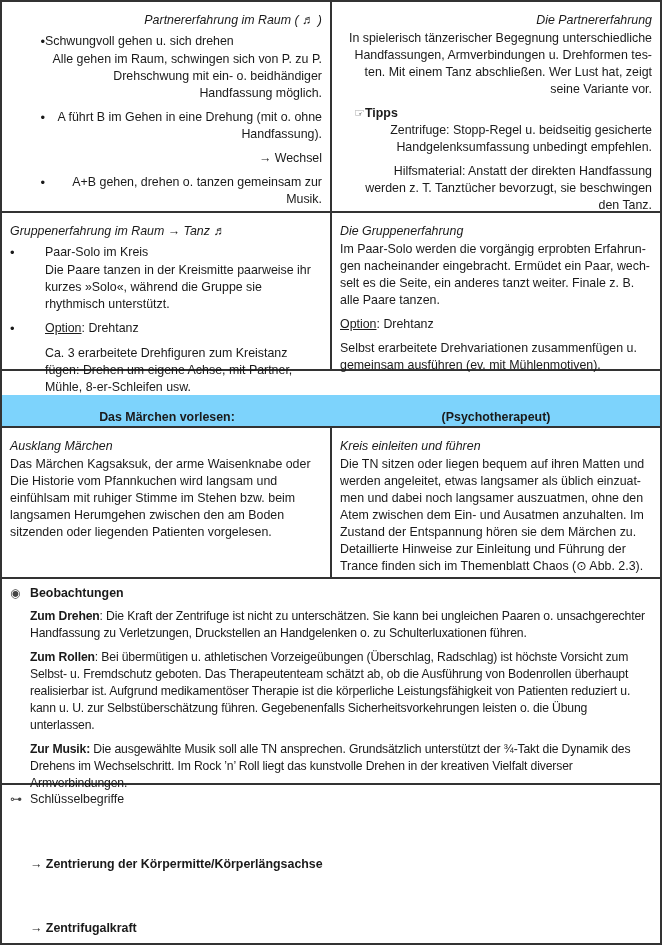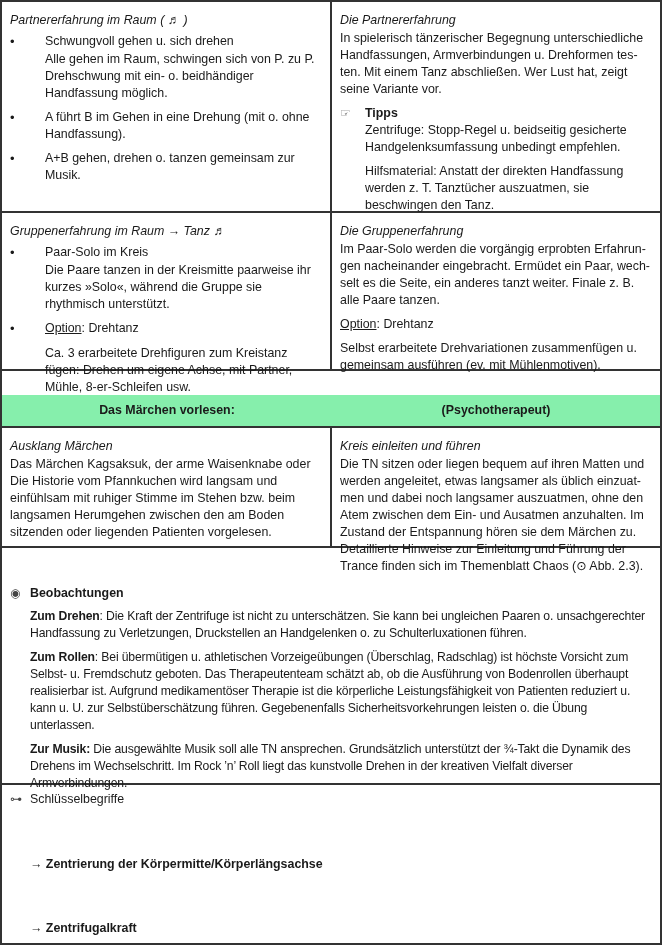--- a/index.html
+++ b/index.html
@@ -20,24 +20,24 @@
     position: absolute; left: 0; right: 0;
     display: flex;
     border-bottom: 2px solid #333;
   }
   .cell {
     position: relative;
     padding: 10px 8px 6px 8px;
   }
   .cell.left { width: 330px; border-right: 2px solid #333; }
   .cell.right { flex: 1; }
-  .r1 { top: 0; height: 211px; }
+  .r1 { top: 0; height: 211px; text-align: right; }
   .r2 { top: 211px; height: 158px; }
-  .r3 { top: 393px; height: 33px; background: #86efac; }
-  .r4 { top: 426px; height: 120px; }
+  .r3 { top: 393px; height: 33px; background: #7dd3fc; align-items: flex-end; }
+  .r4 { top: 426px; height: 151px; }
   .r5 { top: 577px; height: 206px; display: block; padding: 0; }
   .r6 { top: 783px; height: 160px; display: block; border-bottom: none; }
 
   .ititle { font-style: italic; margin-bottom: 1px; }
   .bullet { display: flex; margin-top: 4px; }
   .bullet .dot { width: 35px; flex: none; padding-left: 0; }
   .bullet .dot::before { content: "•"; font-size: 13px; }
   .indent { padding-left: 35px; }
   .gap { margin-top: 7px; }
   .ital { }
@@ -66,34 +66,35 @@
       <div class="ititle">Partnererfahrung im Raum ( ♬ )</div>
       <div class="bullet">
         <span class="dot"></span>
         <span>Schwungvoll gehen u. sich drehen</span>
       </div>
       <div class="indent">Alle gehen im Raum, schwingen sich von P. zu P. Drehschwung mit ein- o. beidhändiger Handfassung möglich.</div>
       <div class="bullet gap">
         <span class="dot"></span>
         <span>A führt B im Gehen in eine Drehung (mit o. ohne Handfassung).</span>
       </div>
+      <div class="indent gap">→ Wechsel</div>
       <div class="bullet gap">
         <span class="dot"></span>
         <span>A+B gehen, drehen o. tanzen gemeinsam zur Musik.</span>
       </div>
     </div>
     <div class="cell right">
       <div class="ititle">Die Partnererfahrung</div>
       <div>In spielerisch tänzerischer Begegnung unterschiedliche Handfassungen, Armverbindungen u. Drehformen tes-ten. Mit einem Tanz abschließen. Wer Lust hat, zeigt seine Variante vor.</div>
       <div class="tips-head">
         <span class="ico">☞</span>
         <span>Tipps</span>
       </div>
       <div class="tips-body">Zentrifuge: Stopp-Regel u. beidseitig gesicherte Handgelenksumfassung unbedingt empfehlen.</div>
-      <div class="tips-body gap">Hilfsmaterial: Anstatt der direkten Handfassung werden z. T. Tanztücher auszuatmen, sie beschwingen den Tanz.</div>
+      <div class="tips-body gap">Hilfsmaterial: Anstatt der direkten Handfassung werden z. T. Tanztücher bevorzugt, sie beschwingen den Tanz.</div>
     </div>
   </div>
 
   <div class="row r2">
     <div class="cell left">
       <div class="ititle">Gruppenerfahrung im Raum → Tanz ♬</div>
       <div class="bullet">
         <span class="dot"></span>
         <span>Paar-Solo im Kreis</span>
       </div>

